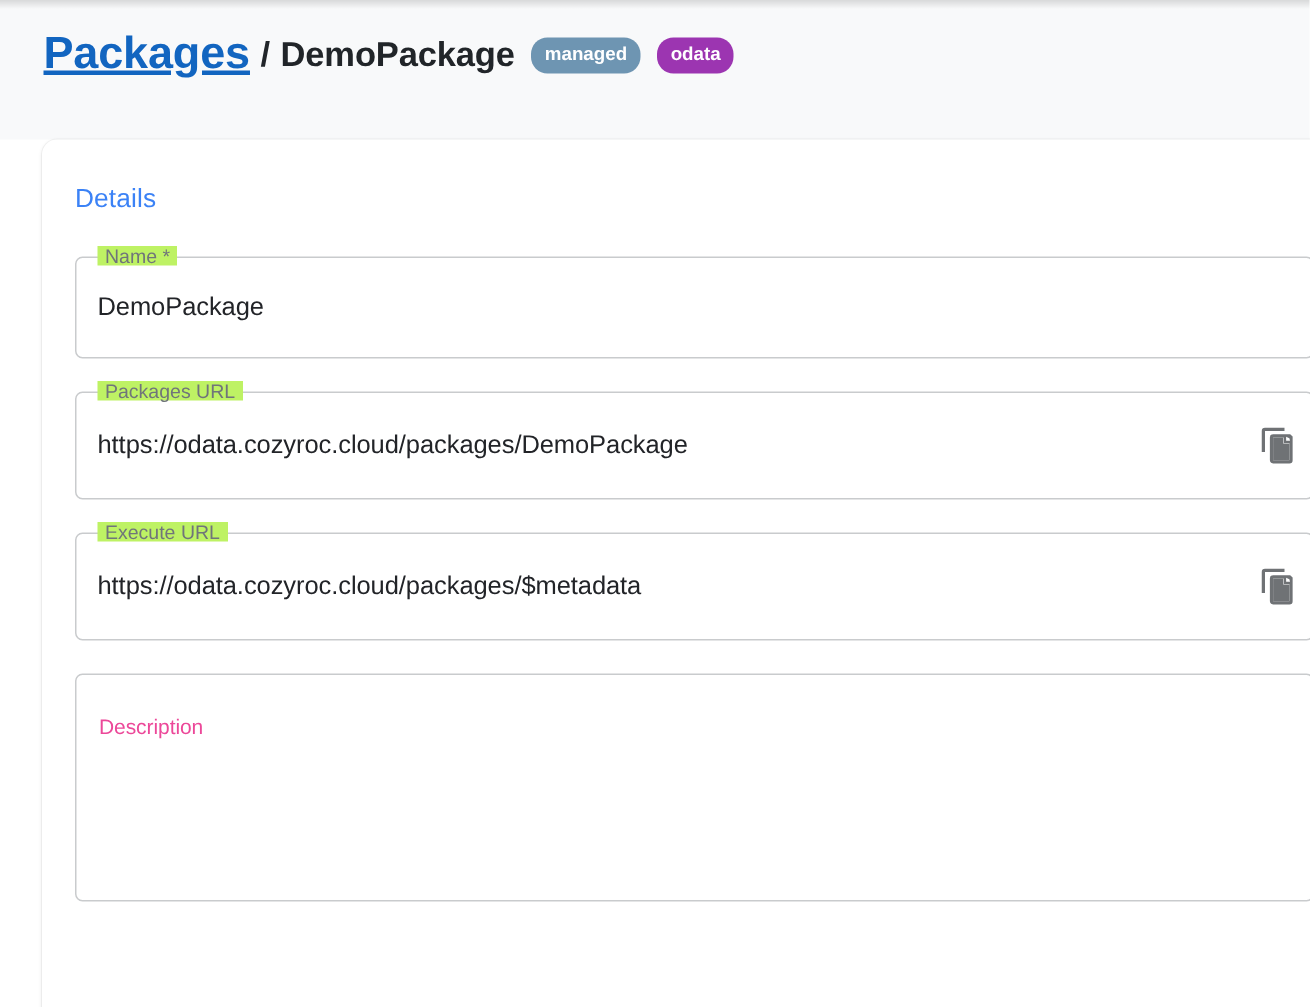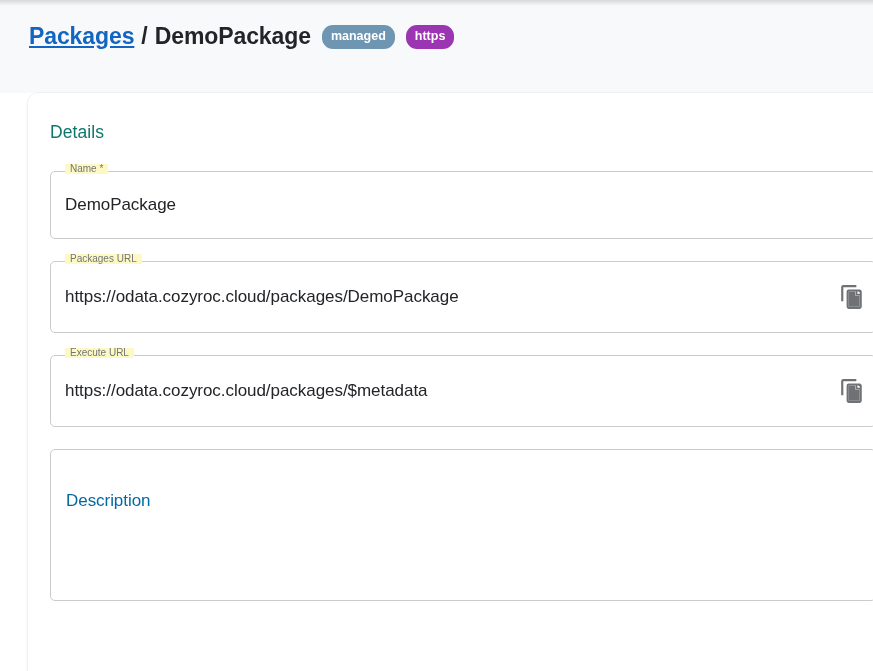--- a/index.html
+++ b/index.html
@@ -34,21 +34,21 @@
   .breadcrumb {
     position: absolute;
     left: 29px;
     top: 21px;
     display: flex;
     align-items: center;
     height: 30px;
     white-space: nowrap;
   }
   .crumb-link {
-    font-size: 23px;
+    font-size: 30px;
     font-weight: bold;
     color: #1265c0;
     text-decoration: underline;
     text-underline-offset: 2px;
     letter-spacing: -0.1px;
     cursor: pointer;
   }
   .crumb-sep {
     font-size: 23px;
     font-weight: bold;
@@ -86,21 +86,21 @@
     height: 610px;
     background: #ffffff;
     border-radius: 10px;
     box-shadow: 0 1px 3px rgba(0,0,0,0.10), 0 0 0 0.6px rgba(0,0,0,0.04);
   }
   .card-title {
     position: absolute;
     left: 22px;
     top: 29px;
     font-size: 17.5px;
-    color: #0f766e;
+    color: #3b82f6;
     letter-spacing: 0.1px;
   }
 
   
   .form {
     position: absolute;
     left: 22px;
     top: 78px;
     width: 826px;
   }
@@ -113,23 +113,23 @@
     position: relative;
     border: 1px solid #c9cbcd;
     border-radius: 5px;
     background: #ffffff;
   }
   
   .field-label {
     position: absolute;
     left: 14px;
     top: -8px;
-    background: #fef9c3;
+    background: #bef264;
     padding: 0 5px;
-    font-size: 10px;
+    font-size: 13px;
     color: #70757a;
     line-height: 1;
     white-space: nowrap;
   }
   .field-value {
     font-size: 17px;
     color: #222428;
     padding: 0 14px;
     display: flex;
     align-items: center;
@@ -165,38 +165,37 @@
     position: relative;
     border: 1px solid #c9cbcd;
     border-radius: 5px;
     height: 152px;
     background: #ffffff;
   }
   .desc-placeholder {
     position: absolute;
     left: 15px;
     top: 26px;
-    font-size: 17px;
-    color: #0369a1;
+    font-size: 14px;
+    color: #ec4899;
     letter-spacing: -0.05px;
-    margin-top: 15px;
   }
 </style>
 </head>
 <body>
 
 <div class="top-band"></div>
 <div class="top-shadow"></div>
 
 <div class="breadcrumb">
   <span class="crumb-link">Packages</span>
   <span class="crumb-sep">/</span>
   <span class="crumb-current">DemoPackage</span>
   <span class="badge badge-managed">managed</span>
-  <span class="badge badge-odata">https</span>
+  <span class="badge badge-odata">odata</span>
 </div>
 
 <div class="card">
 
   <div class="card-title">Details</div>
 
   <div class="form">
 
     <div class="field">
       <div class="field-outline h-name">

